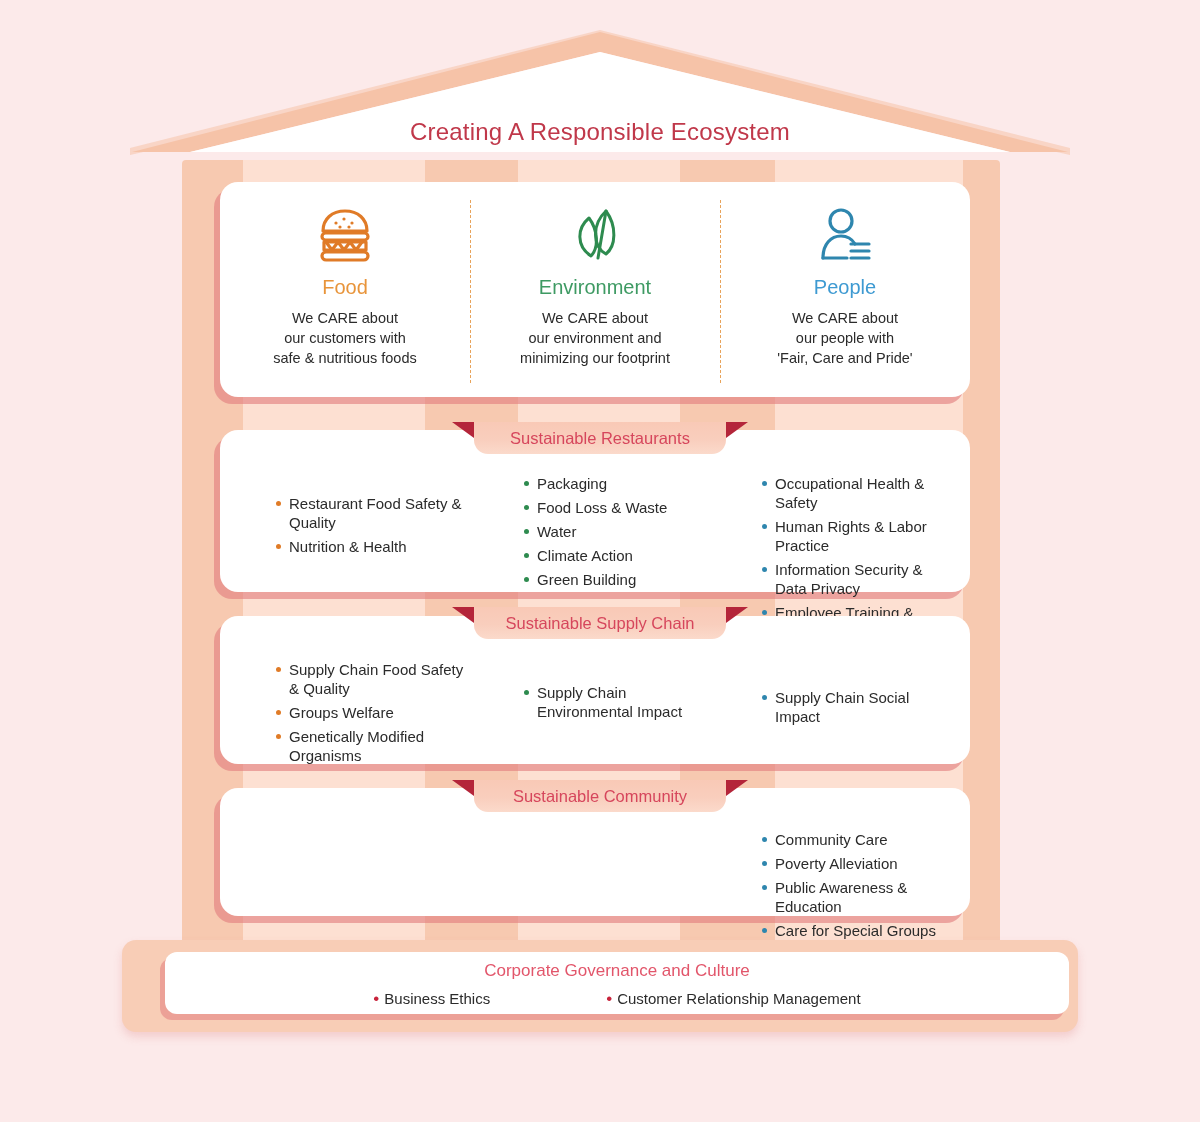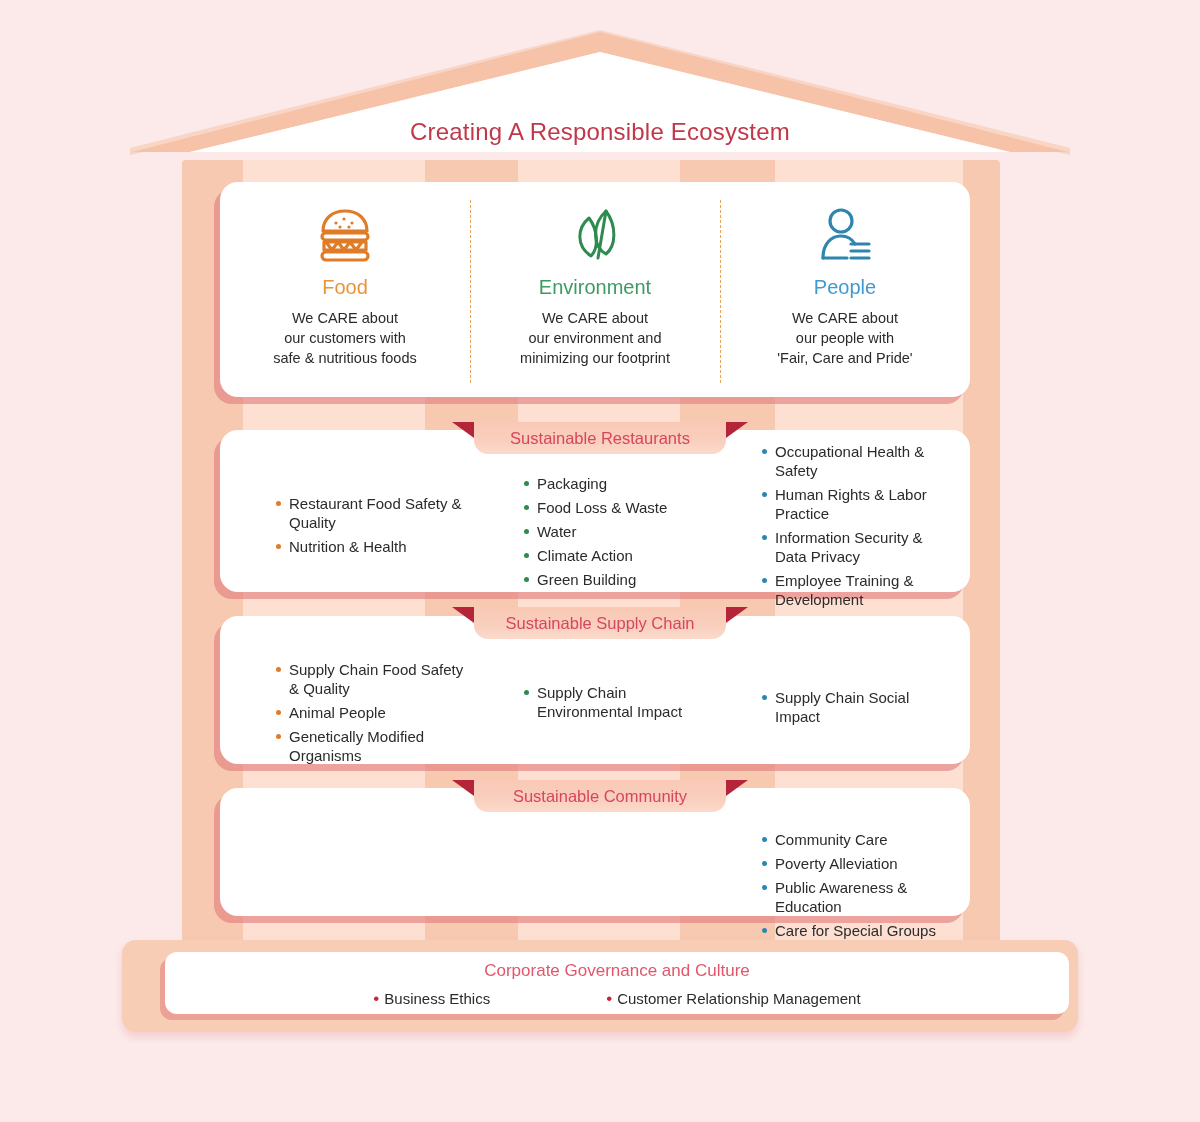--- a/index.html
+++ b/index.html
@@ -82,21 +82,21 @@
     line-height:19px;margin-bottom:5px;}
   ul.blist li:before{content:"";position:absolute;left:0;top:7px;
     width:5px;height:5px;border-radius:50%;}
   .c-food ul.blist li:before{background:#E07B27;}
   .c-env  ul.blist li:before{background:#2E8B4F;}
   .c-people ul.blist li:before{background:#2E86AE;}
 
   
   .restaurants .c-food{padding-top:52px;}
   .restaurants .c-env{padding-top:32px;}
-  .restaurants .c-people{}
+  .restaurants .c-people{padding-top:32px;}
   .supply .c-food{padding-top:32px;}
   .supply .c-env{padding-top:55px;}
   .supply .c-people{padding-top:60px;}
   .community .c-people{padding-top:30px;}
 </style>
 </head>
 <body>
 
 <div class="stage">
 
@@ -213,21 +213,21 @@
     <span class="tab-tail left"></span>
     <span>Sustainable Restaurants</span>
     <span class="tab-tail right"></span>
   </div>
 
   <div class="card sect supply">
     <div class="cols">
       <div class="col c-food">
         <ul class="blist">
             <li>Supply Chain Food Safety &amp; Quality</li>
-            <li>Animal People</li>
+            <li>Groups Welfare</li>
             <li>Genetically Modified Organisms</li>
           </ul>
       </div>
       <div class="col c-env">
         <ul class="blist">
             <li>Supply Chain Environmental Impact</li>
           </ul>
       </div>
       <div class="col c-people">
         <ul class="blist">

